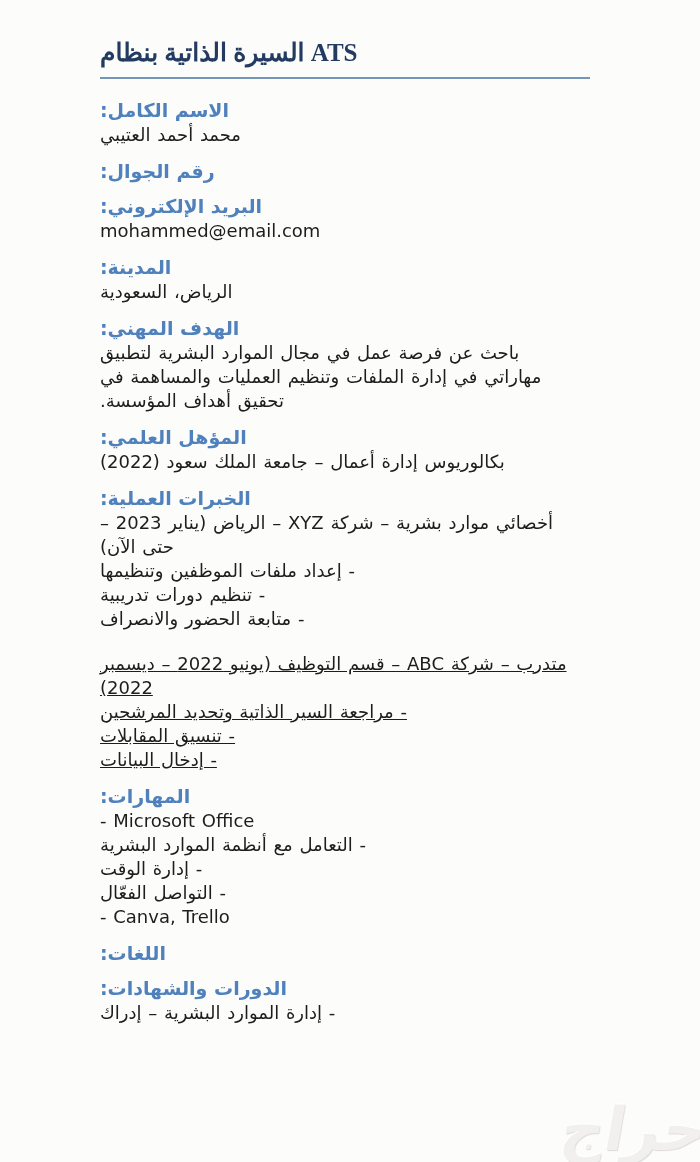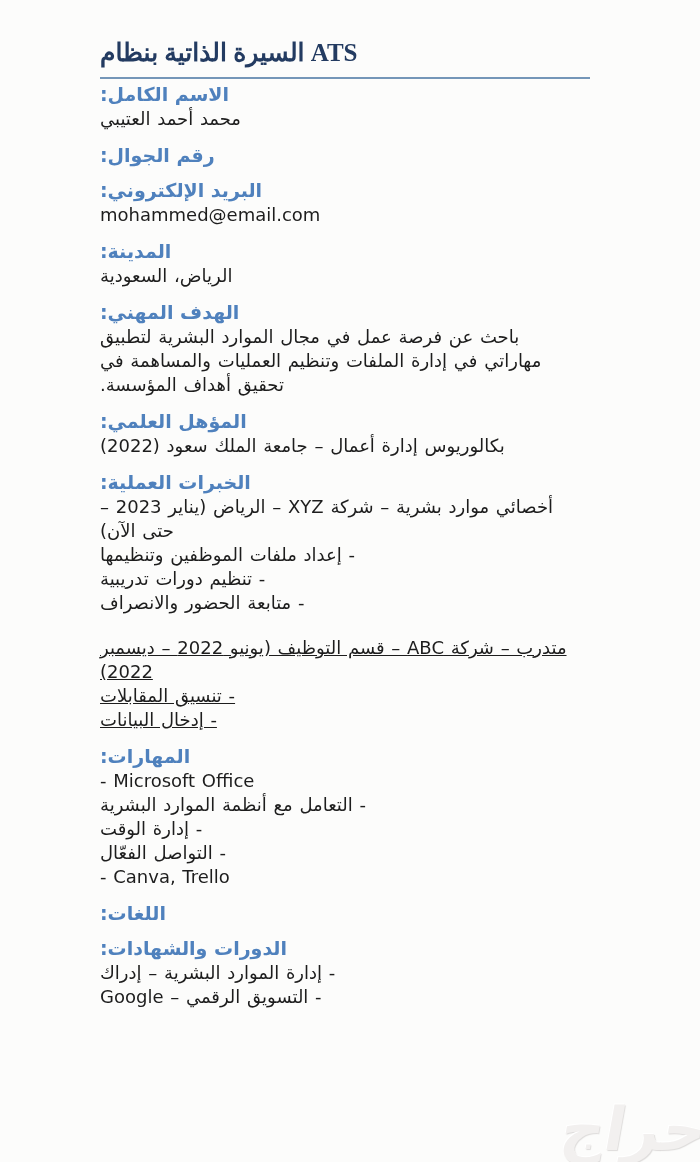--- a/index.html
+++ b/index.html
@@ -28,21 +28,21 @@
     unicode-bidi:plaintext​;
   }
   section{display:block;}
   h2.sec{
     margin:13px 0 2px 0;
     font-size:19px;
     font-weight:bold;
     color:var(--heading,#4f81bd);
     text-align:left;
   }
-  section:first-of-type h2.sec{margin-top:4px;}
+  section:first-of-type h2.sec{margin-top:20px;}
   .block p{
     margin:0;
     font-size:18px;
     line-height:24px;
     text-align:left;
     max-width:472px;
     word-spacing:1px;
   }
   .block.gap{margin-top:21px;text-decoration:underline;}
   .watermark{
@@ -101,20 +101,21 @@
         <section>
           <h2 class="sec" dir="auto">الخبرات العملية:</h2>
           <div class="block">
             <p dir="auto">أخصائي موارد بشرية – شركة XYZ – الرياض (يناير 2023 – حتى الآن)</p>
             <p dir="auto">- إعداد ملفات الموظفين وتنظيمها</p>
             <p dir="auto">- تنظيم دورات تدريبية</p>
             <p dir="auto">- متابعة الحضور والانصراف</p>
           </div>
           <div class="block gap">
             <p dir="auto">متدرب – شركة ABC – قسم التوظيف (يونيو 2022 – ديسمبر 2022)</p>
+            <p dir="auto">- مراجعة السير الذاتية وتحديد المرشحين</p>
             <p dir="auto">- تنسيق المقابلات</p>
             <p dir="auto">- إدخال البيانات</p>
           </div>
         </section>
         <section>
           <h2 class="sec" dir="auto">المهارات:</h2>
           <div class="block">
             <p dir="auto">- Microsoft Office</p>
             <p dir="auto">- التعامل مع أنظمة الموارد البشرية</p>
             <p dir="auto">- إدارة الوقت</p>
@@ -122,19 +123,18 @@
             <p dir="auto">- Canva, Trello</p>
           </div>
         </section>
         <section>
           <h2 class="sec" dir="auto">اللغات:</h2>
         </section>
         <section>
           <h2 class="sec" dir="auto">الدورات والشهادات:</h2>
           <div class="block">
             <p dir="auto">- إدارة الموارد البشرية – إدراك</p>
-            <p dir="auto">- التسويق الرقمي – Google</p>
           </div>
         </section>
       </div>
   </div>
   <div class="watermark">حراج</div>
 </div>
 
 </body></html>

